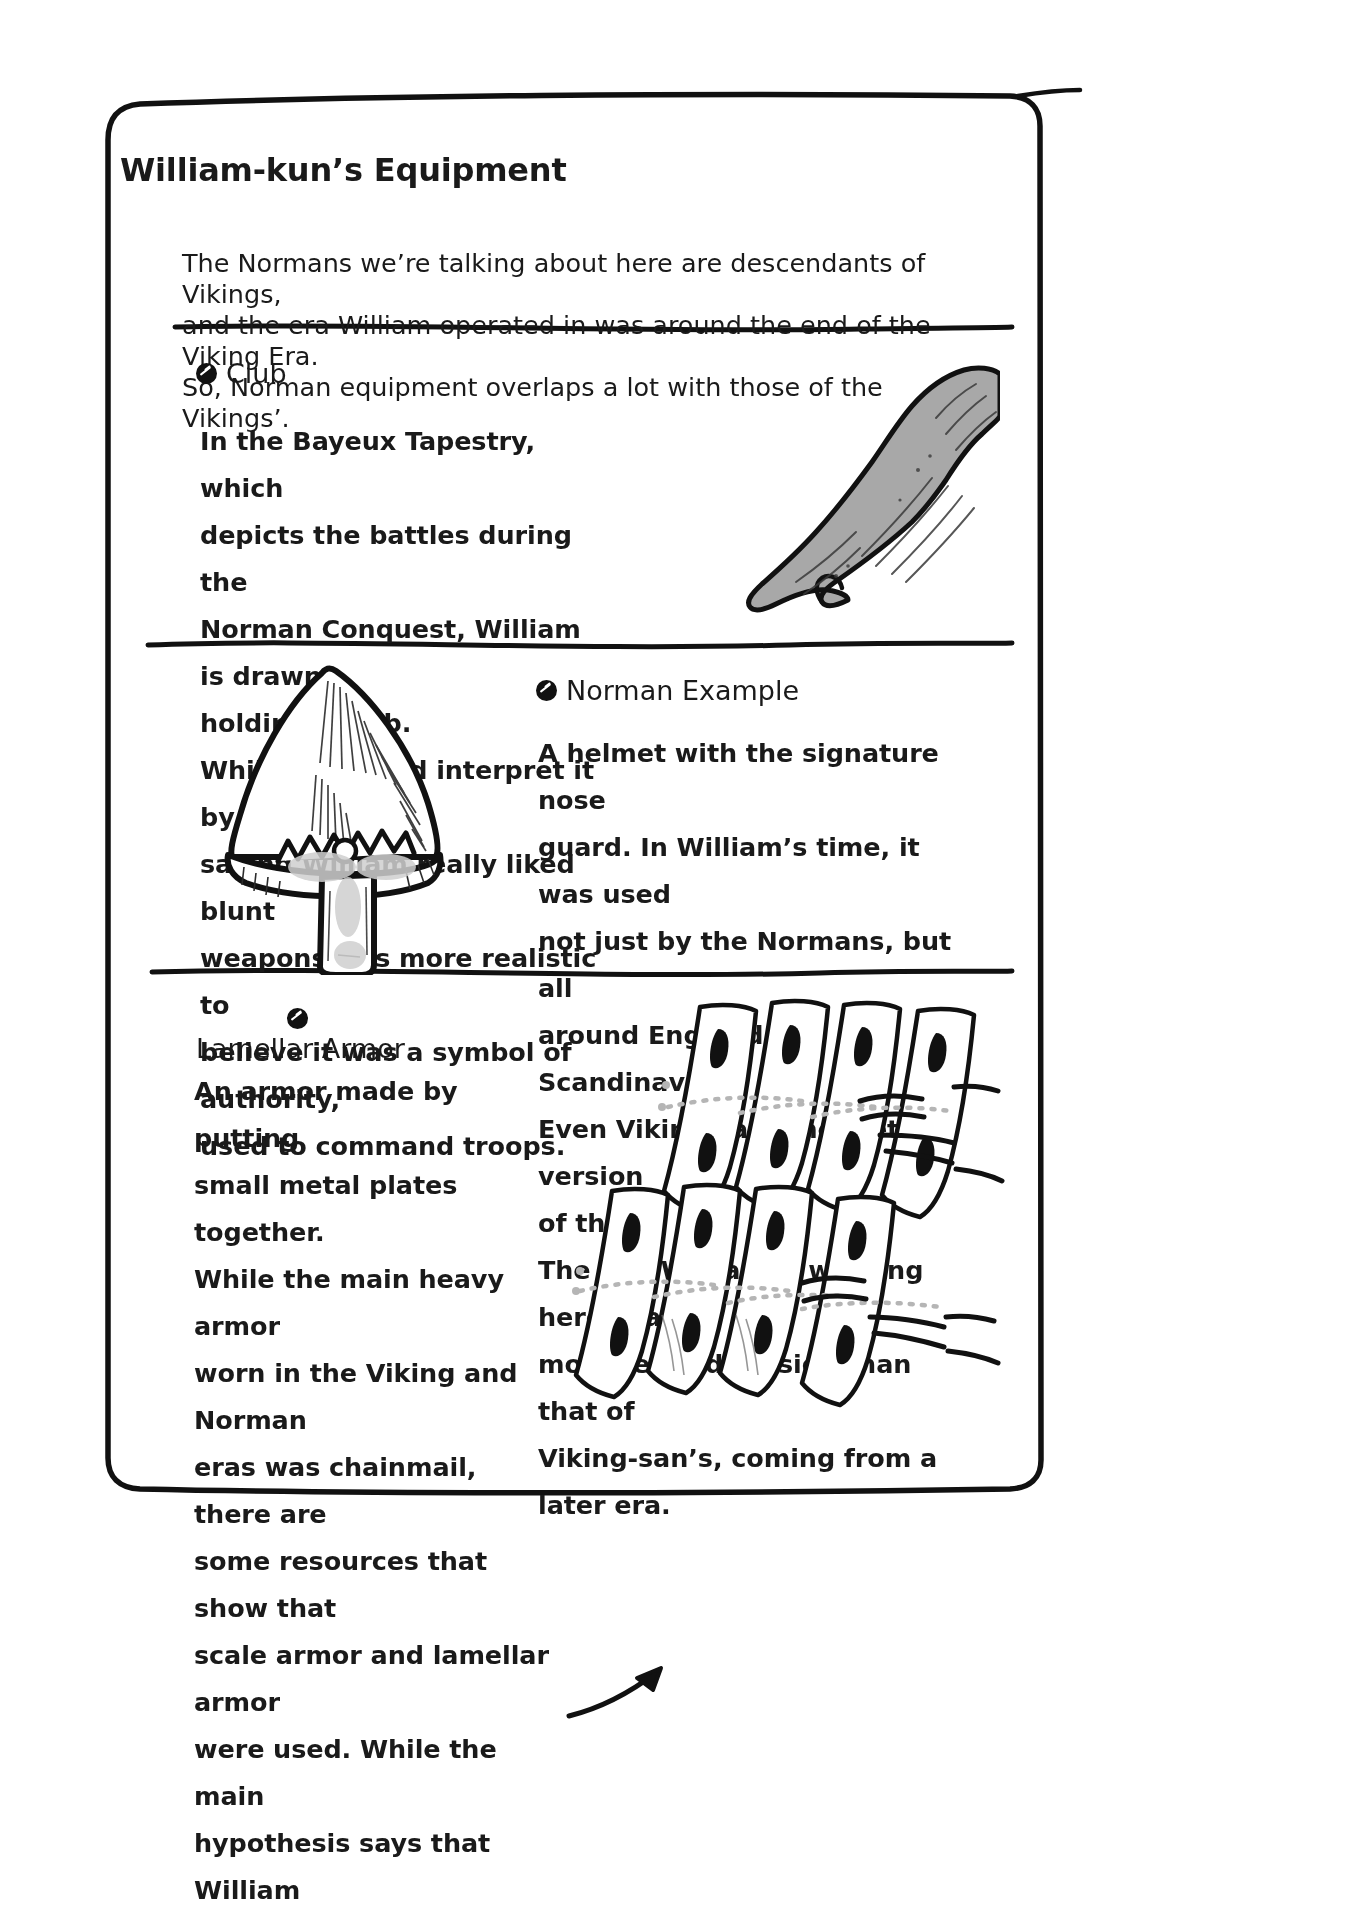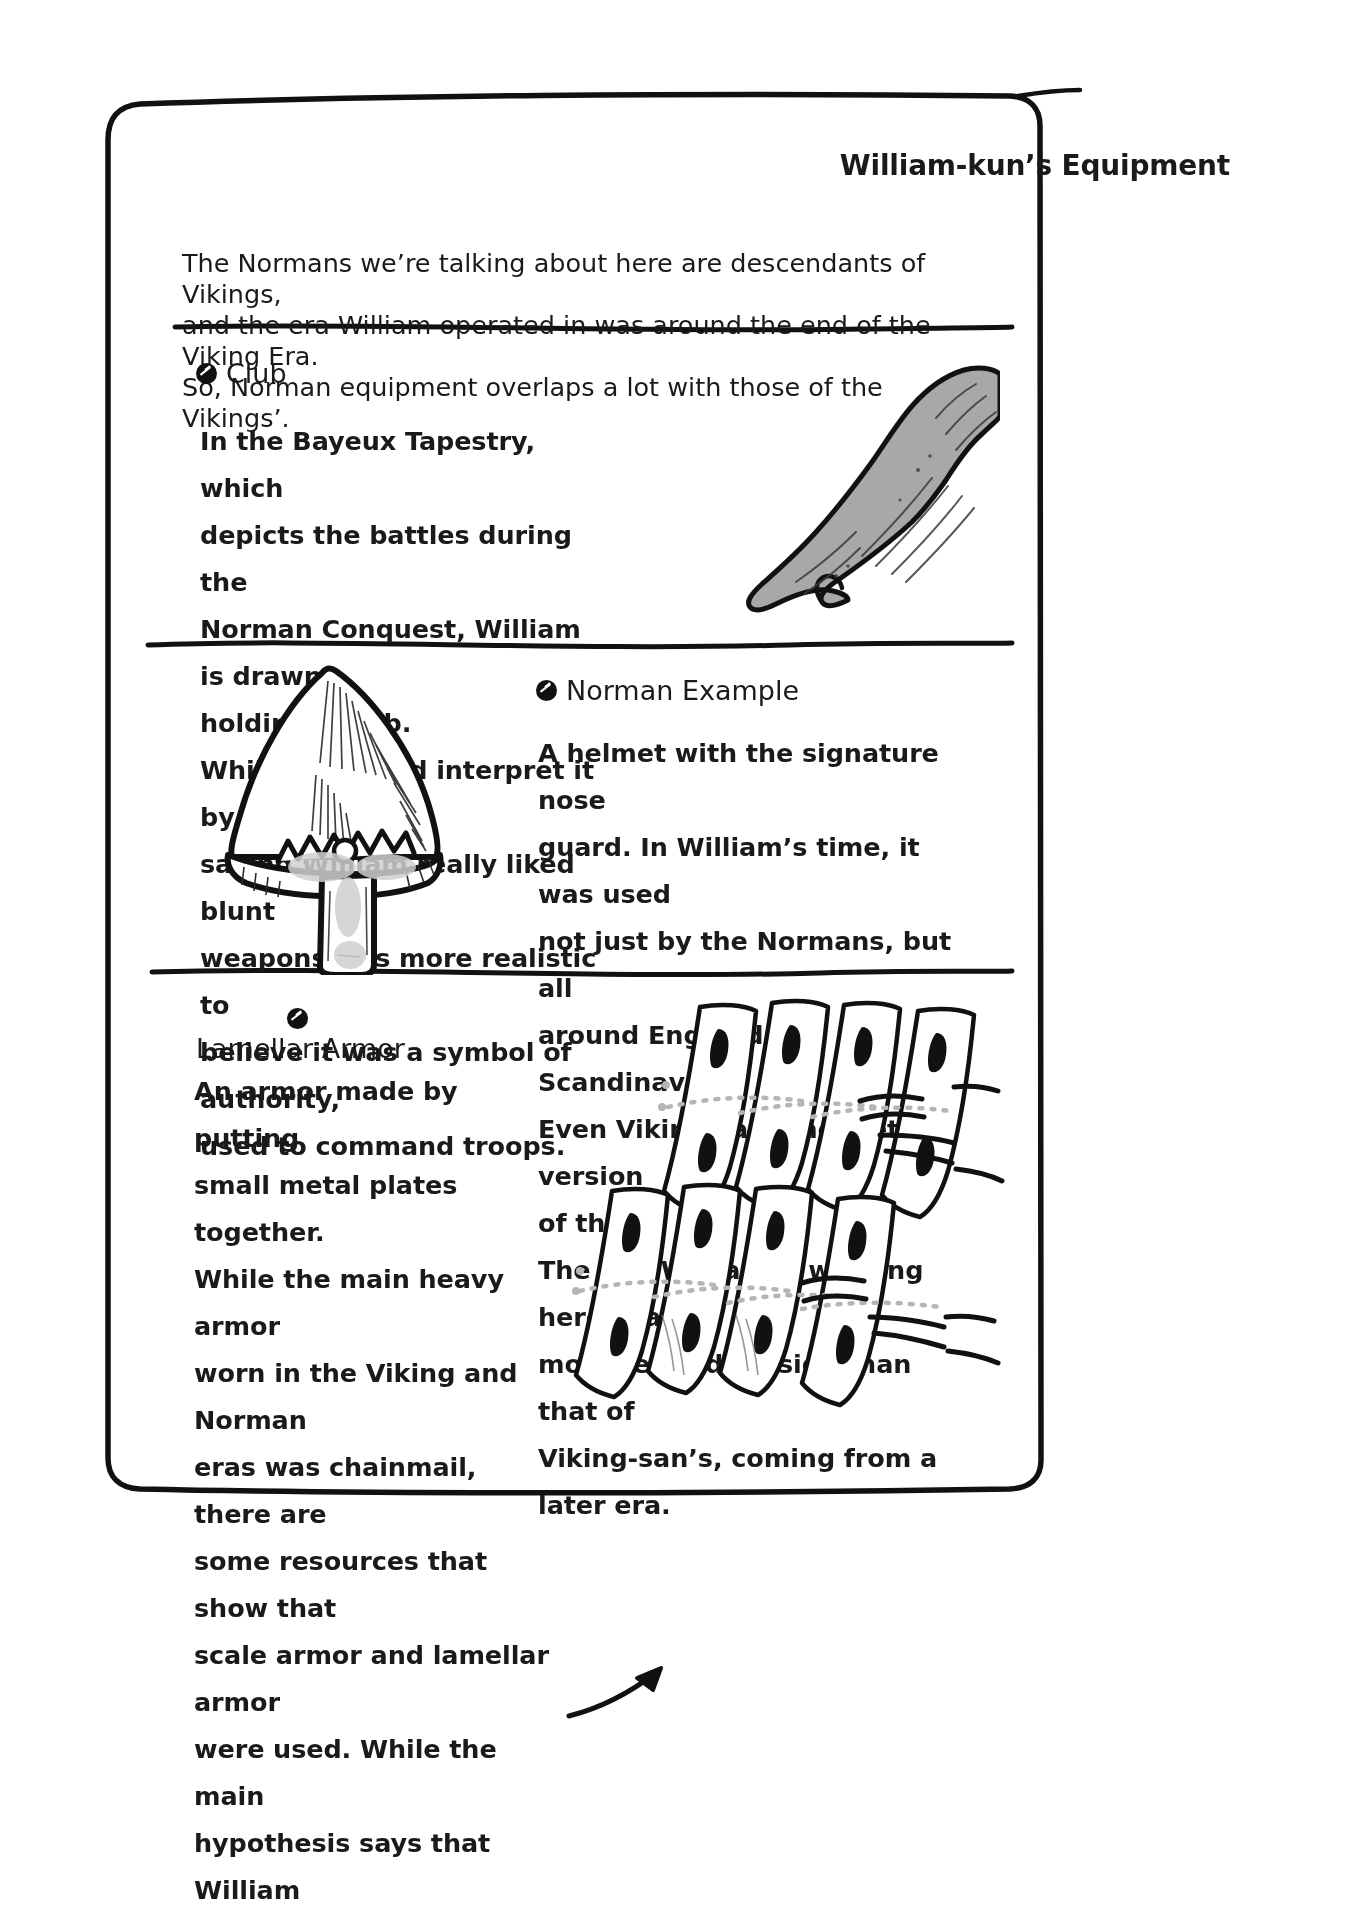--- a/index.html
+++ b/index.html
@@ -16,22 +16,22 @@
 
   .page{
     position:absolute;
     left:0;top:0;width:1350px;height:1920px;
   }
 
   
   #title{
     position:absolute;
     left:120px;top:130px;width:1110px;
-    text-align:right;
-    font-size:28px;
+    text-align:left;
+    font-size:32px;
     font-weight:700;
     letter-spacing:-0.2px;
     font-family:"DejaVu Sans","Liberation Sans",sans-serif;
   }
 
   
   #intro{
     position:absolute;
     left:182px;top:222px;width:790px;
     font-size:25.5px;

